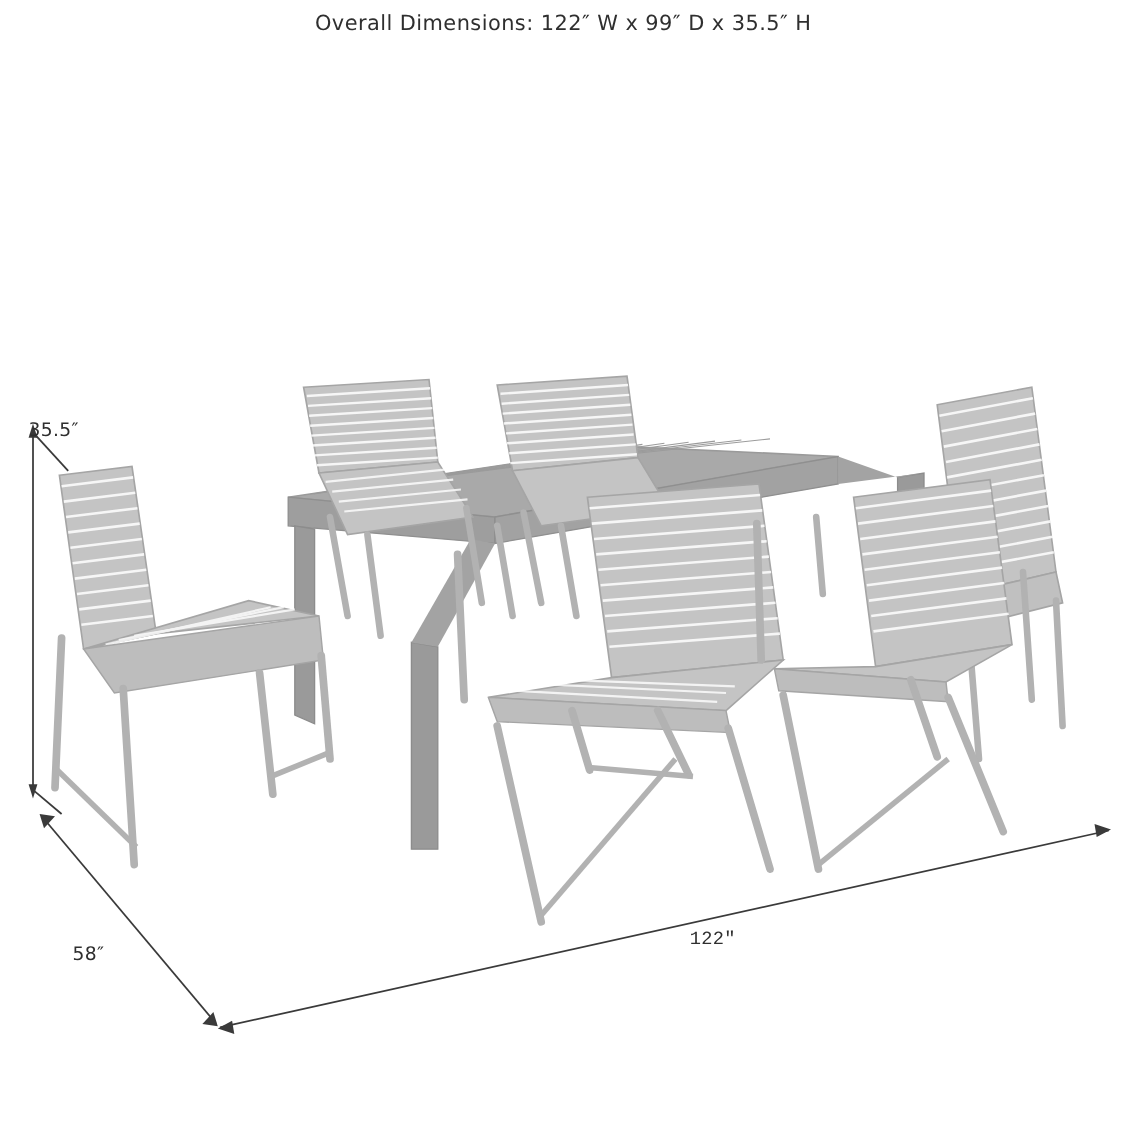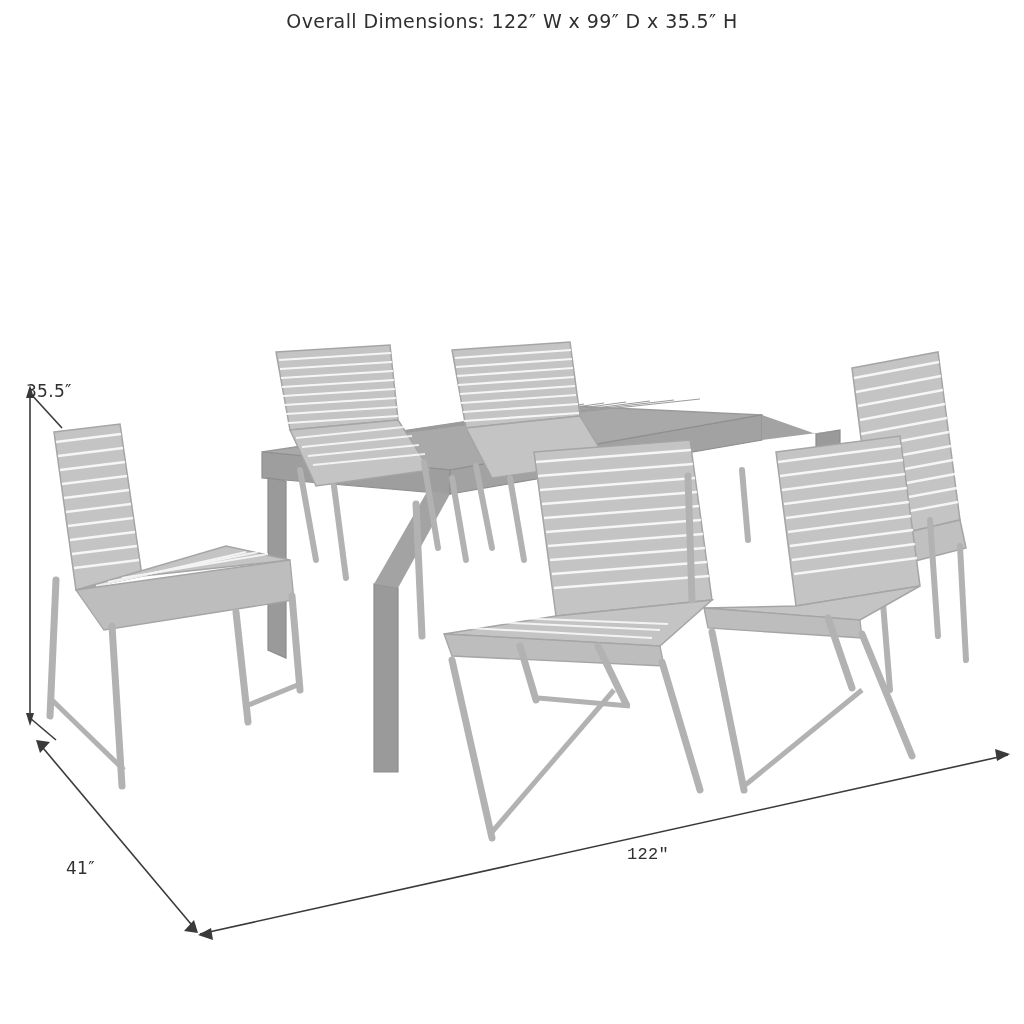--- a/index.html
+++ b/index.html
@@ -272,15 +272,15 @@
       </g>
       <g stroke="#b2b2b2" stroke-width="5" fill="none">
         <line x1="744" y1="786" x2="862" y2="690"></line>
       </g>
     </g>
 
   </svg>
 
   <div class="dim-label" id="label-height">35.5″</div>
   <div class="dim-label" id="label-width">122″</div>
-  <div class="dim-label" id="label-depth">41″</div>
+  <div class="dim-label" id="label-depth">58″</div>
 
 </div>
 
 </body></html>

